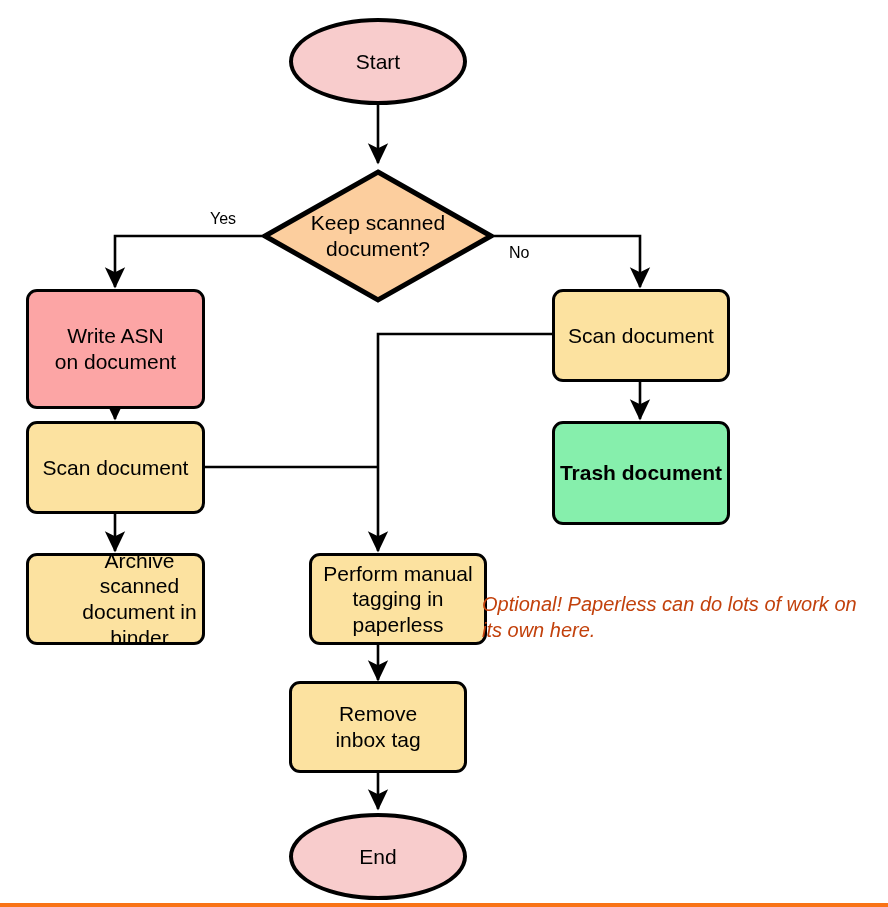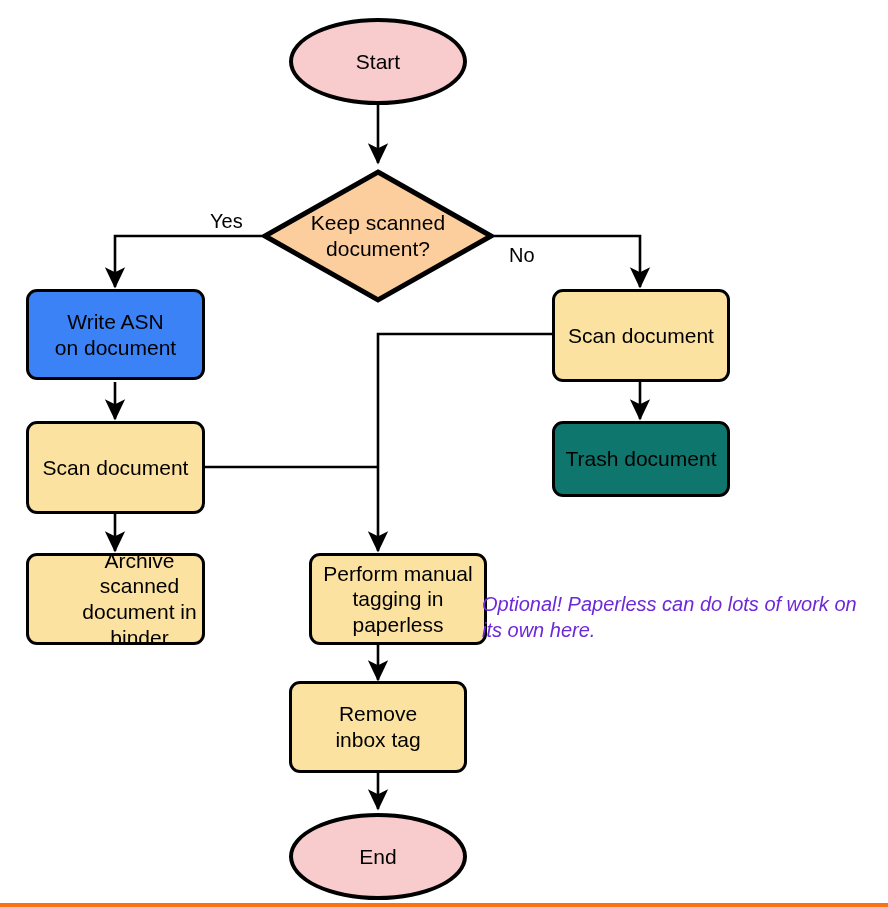--- a/index.html
+++ b/index.html
@@ -63,29 +63,29 @@
   }
   .diamond-label {
     position: relative;
     z-index: 2;
     width: 100%;
     text-align: center;
     pointer-events: none;
   }
   .edge-label {
     position: absolute;
-    font-size: 20px;
+    font-size: 16px;
     color: #000000;
     white-space: nowrap;
   }
   .annotation {
     position: absolute;
     font-size: 20px;
     font-style: italic;
-    color: #6d28d9;
+    color: #c2410c;
     line-height: 1.3;
     white-space: pre-line;
   }
 </style>
 </head>
 <body>
 
 <div id="canvas">
 
   <svg id="edges" viewBox="0 0 888 907" width="888" height="907">
@@ -121,32 +121,32 @@
   <div class="node node-terminator" style="left:289px; top:18px; width:178px; height:87px; background:#f8cccc;">Start</div>
 
   <div class="node node-decision" style="left:262px; top:169px; width:232px; height:134px;">
     <svg class="diamond-shape" viewBox="0 0 232 134" preserveAspectRatio="none">
       <polygon points="116,3 229,67 116,131 3,67" fill="#fcce9e" stroke="#000000" stroke-width="5"></polygon>
     </svg>
     <span class="diamond-label">Keep scanned
 document?</span>
   </div>
 
-  <div class="node node-process" style="left:26px; top:289px; width:179px; height:91px; background:#3b82f6;">Write ASN
+  <div class="node node-process" style="left:26px; top:289px; width:179px; height:120px; background:#fca5a5;">Write ASN
 on document</div>
 
   <div class="node node-process" style="left:26px; top:421px; width:179px; height:93px; background:#fce2a0;">Scan document</div>
 
   <div class="node node-process" style="left:26px; top:553px; width:179px; height:92px; background:#fce2a0;padding-left:48px;">Archive scanned
 document in
 binder</div>
 
   <div class="node node-process" style="left:552px; top:289px; width:178px; height:93px; background:#fce2a0;">Scan document</div>
 
-  <div class="node node-process" style="left:552px; top:421px; width:178px; height:76px; background:#0f766e;">Trash document</div>
+  <div class="node node-process" style="left:552px; top:421px; width:178px; height:104px; background:#86efac;font-weight:bold;">Trash document</div>
 
   <div class="node node-process" style="left:289px; top:553px; width:178px; height:92px; background:#fce2a0;margin-left:20px;">Perform manual
 tagging in
 paperless</div>
 
   <div class="node node-process" style="left:289px; top:681px; width:178px; height:92px; background:#fce2a0;">Remove
 inbox tag</div>
 
   <div class="node node-terminator" style="left:289px; top:813px; width:178px; height:87px; background:#f8cccc;">End</div>
 

